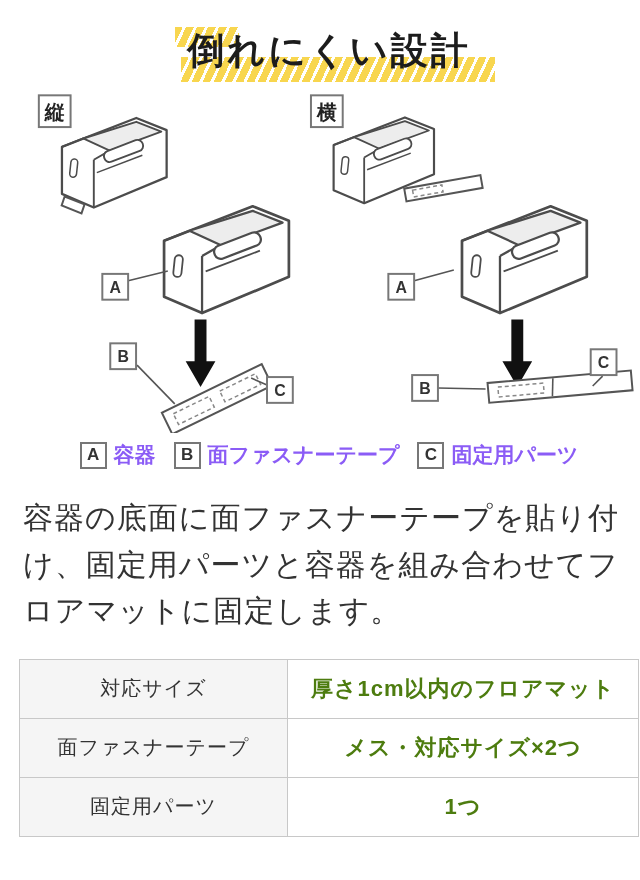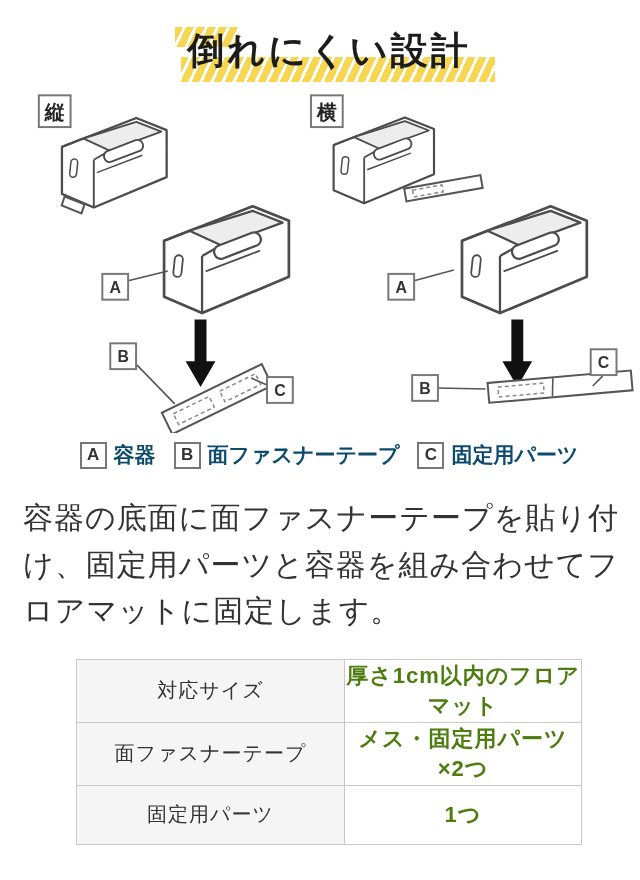--- a/index.html
+++ b/index.html
@@ -21,25 +21,25 @@
   .marker-rect{fill:#fff;stroke:#777;stroke-width:2;}
   .leader{stroke:#555;stroke-width:1.6;fill:none;}
   .strip-outline{fill:#fff;stroke:#555;stroke-width:2;}
   .strip-dash{fill:none;stroke:#888;stroke-width:1.5;stroke-dasharray:4 3;}
   .arrow{fill:#111;stroke:none;}
   
   .legend{display:flex;justify-content:center;align-items:center;margin-top:8px;}
   .legend-item{display:flex;align-items:center;margin:0 9px;}
   .key-box{display:flex;align-items:center;justify-content:center;width:27px;height:27px;
            border:2px solid #777;font-weight:bold;font-size:17px;color:#333;box-sizing:border-box;}
-  .legend-label{margin-left:7px;font-size:21px;font-weight:bold;color:#0c4a6e;}
+  .legend-label{margin-left:7px;font-size:21px;font-weight:bold;color:#8b5cf6;}
   
   .description{margin:26px 14px 0;font-size:30px;line-height:1.55;letter-spacing:1px;color:#333;}
   
-  .spec-table{width:506px;margin:24px auto 0;border-collapse:collapse;}
+  .spec-table{width:620px;margin:24px auto 0;border-collapse:collapse;}
   .spec-table th,.spec-table td{border:1px solid #c8c8c8;height:56px;text-align:center;vertical-align:middle;}
   .spec-table th{background:#f5f5f5;width:265px;font-size:20px;font-weight:normal;color:#333;letter-spacing:1px;}
   .spec-table td{font-size:22px;font-weight:bold;color:#4d7c0f;letter-spacing:1px;}
 </style>
 </head>
 <body>
 
 <div class="page">
 
   <svg width="0" height="0" style="position:absolute" aria-hidden="true">
@@ -160,21 +160,21 @@
   <p class="description">容器の底面に面ファスナーテープを貼り付け、固定用パーツと容器を組み合わせてフロアマットに固定します。</p>
 
   <table class="spec-table">
     <tbody>
       <tr>
         <th>対応サイズ</th>
         <td>厚さ1cm以内のフロアマット</td>
       </tr>
       <tr>
         <th>面ファスナーテープ</th>
-        <td>メス・固定用パーツ×2つ</td>
+        <td>メス・対応サイズ×2つ</td>
       </tr>
       <tr>
         <th>固定用パーツ</th>
         <td>1つ</td>
       </tr>
     </tbody>
   </table>
 
 </div>
 

